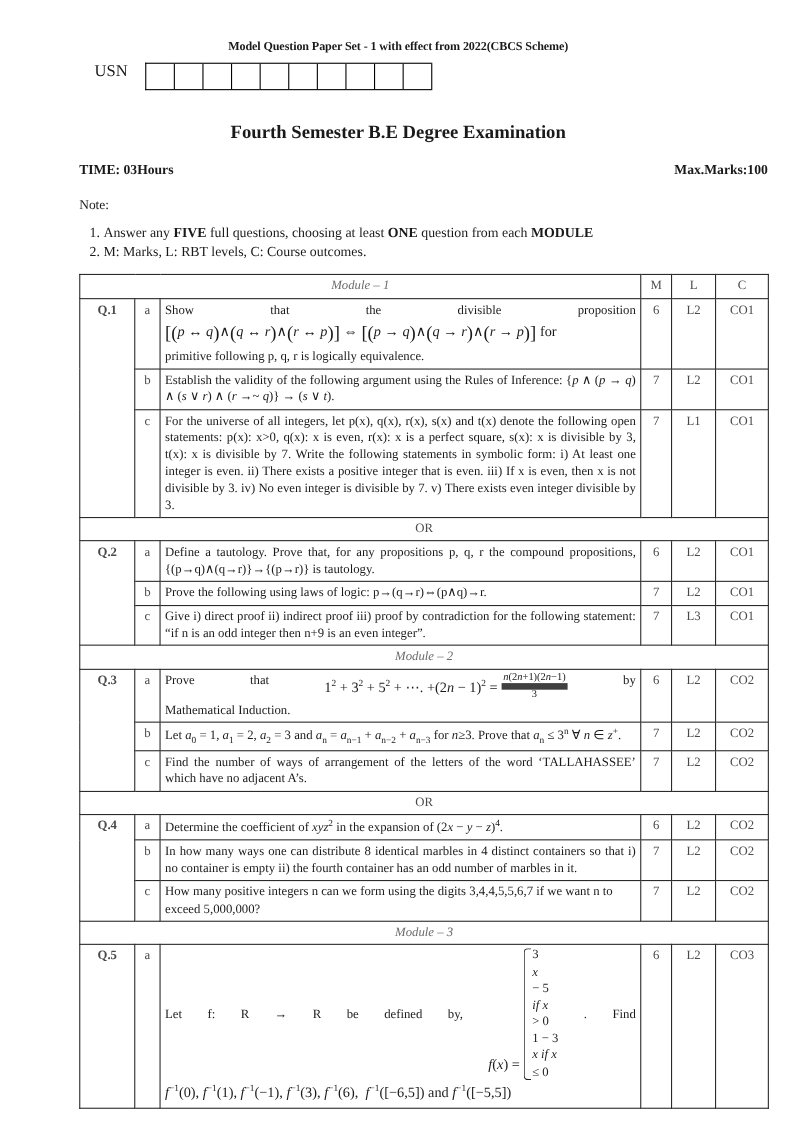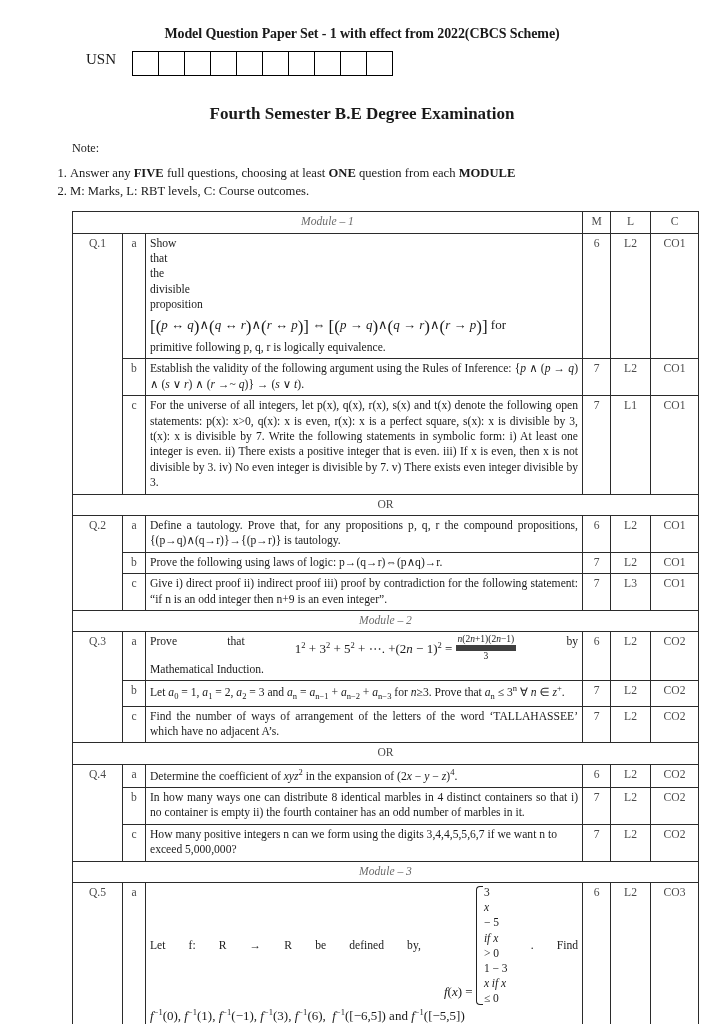--- a/index.html
+++ b/index.html
@@ -17,25 +17,25 @@
   .page {
     position: relative;
     width: 724px;
     height: 1024px;
     padding: 0;
     box-sizing: border-box;
   }
 
   
   .doc-title {
-    margin: 26px 0 0 0;
+    margin: 36px 0 0 0;
     text-align: center;
     font-family: "Liberation Serif", serif;
     font-weight: bold;
-    font-size: 14px;
+    font-size: 11px;
     letter-spacing: -0.1px;
     padding: 0 30px;
   }
   .usn-row {
     display: flex;
     align-items: flex-start;
     margin-top: 9px;
     padding-left: 86px;
   }
   .usn-label {
@@ -75,21 +75,21 @@
     margin-top: 17px;
     padding: 0 26px 0 72px;
   }
   .note-label {
     font-size: 12.2px;
     margin-top: 17px;
     padding-left: 72px;
   }
   .note-list {
     margin: 9px 0 0 0;
-    padding-left: 70px;
+    padding-left: 94px;
     font-size: 12.6px;
     list-style-type: decimal;
   }
   .note-list li {
     margin-bottom: 1px;
     line-height: 1.32;
   }
   .note-list b { font-weight: bold; }
 
   
@@ -110,21 +110,21 @@
   col.c-part  { width: 23px; }
   col.c-body  { width: 437px; }
   col.c-m     { width: 28px; }
   col.c-l     { width: 40px; }
   col.c-c     { width: 48px; }
 
   td.qno {
     text-align: center;
     font-size: 14px;
     color: #4a4a4a;
-    font-weight: normal;
+    font-weight: bold;
     padding-top: 3px;
   }
   td.part {
     text-align: center;
     font-size: 13px;
     color: #4a4a4a;
     padding-top: 3px;
   }
   td.body {
     text-align: justify;
@@ -185,21 +185,21 @@
     content: "";
     position: absolute;
     left: 0; top: 1px; bottom: 1px;
     width: 6px;
     border-left: 1.3px solid #222;
     border-top: 1.3px solid #222;
     border-bottom: 1.3px solid #222;
     border-radius: 4px 0 0 4px;
   }
   .cases span { display: block; white-space: nowrap; }
-  .spread { display: inline-block; flex-direction: column; }
+  .spread { display: inline-block; }
 </style>
 </head>
 <body>
 
 <div class="page">
 
   <div class="doc-title">Model Question Paper Set - 1 with effect from 2022(CBCS Scheme)</div>
 
   <div class="usn-row">
     <span class="usn-label">USN</span>
@@ -212,20 +212,24 @@
         <span class="usn-box"></span>
         <span class="usn-box"></span>
         <span class="usn-box"></span>
         <span class="usn-box"></span>
         <span class="usn-box"></span>
       </span>
   </div>
 
   <div class="exam-line">Fourth Semester B.E Degree Examination</div>
 
+  <div class="meta-row">
+    <span>TIME: 03Hours</span>
+    <span>Max.Marks:100</span>
+  </div>
 
   <div class="note-label">Note:</div>
   <ol class="note-list">
     <li>Answer any <b>FIVE</b> full questions, choosing at least <b>ONE</b> question from each <b>MODULE</b></li>
     <li>M: Marks, L: RBT levels, C: Course outcomes.</li>
   </ol>
 
   <table class="qp">
     <colgroup>
       <col class="c-qno">

